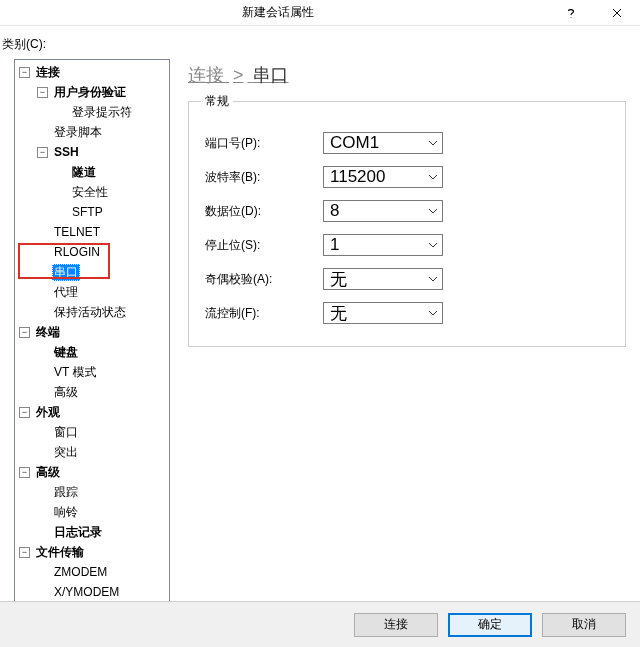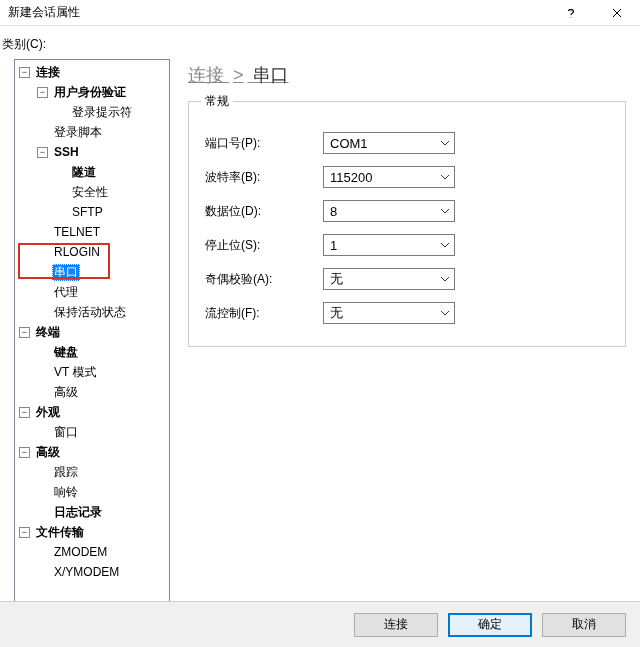--- a/index.html
+++ b/index.html
@@ -15,20 +15,21 @@
   }
 
   
   .titlebar {
     height: 26px;
     display: flex;
     align-items: center;
     padding-left: 8px;
     background: #fff;
     border-bottom: 1px solid #e5e5e5;
+    text-align: center;
   }
   .titlebar .title { flex: 1; font-size: 12px; }
   .win-buttons { display: flex; height: 100%; }
   .win-btn {
     width: 46px;
     display: flex;
     align-items: center;
     justify-content: center;
     font-size: 14px;
     cursor: default;
@@ -121,27 +122,27 @@
   .form-row {
     display: flex;
     align-items: center;
     height: 34px;
   }
   .form-row .flabel {
     width: 118px;
     font-size: 12px;
   }
   .combo {
-    width: 132px;
+    width: 120px;
     height: 22px;
     border: 1px solid #7a7a7a;
     background: #fff;
     display: flex;
     align-items: center;
-    font-size: 13px;
+    font-size: 17px;
   }
   .combo .val { flex: 1; padding: 0 6px; }
   .combo .arrow {
     width: 18px;
     height: 100%;
     display: flex;
     align-items: center;
     justify-content: center;
   }
   .combo .arrow svg { width: 8px; height: 5px; }
@@ -313,20 +314,26 @@
             <span class="exp">−</span>
             <span class="label bold">外观</span>
           </div>
           <ul>
             <li>
                 <div class="row">
                   <span class="exp-spacer"></span>
                   <span class="label">窗口</span>
                 </div>
               </li>
+            <li>
+                <div class="row">
+                  <span class="exp-spacer"></span>
+                  <span class="label">突出</span>
+                </div>
+              </li>
           </ul>
         </li>
         <li>
           <div class="row">
             <span class="exp">−</span>
             <span class="label bold">高级</span>
           </div>
           <ul>
             <li>
                 <div class="row">

